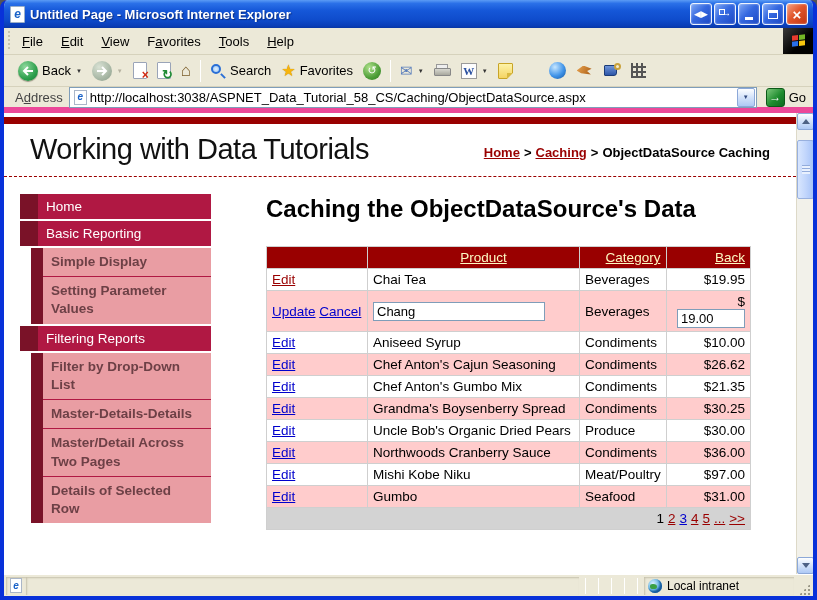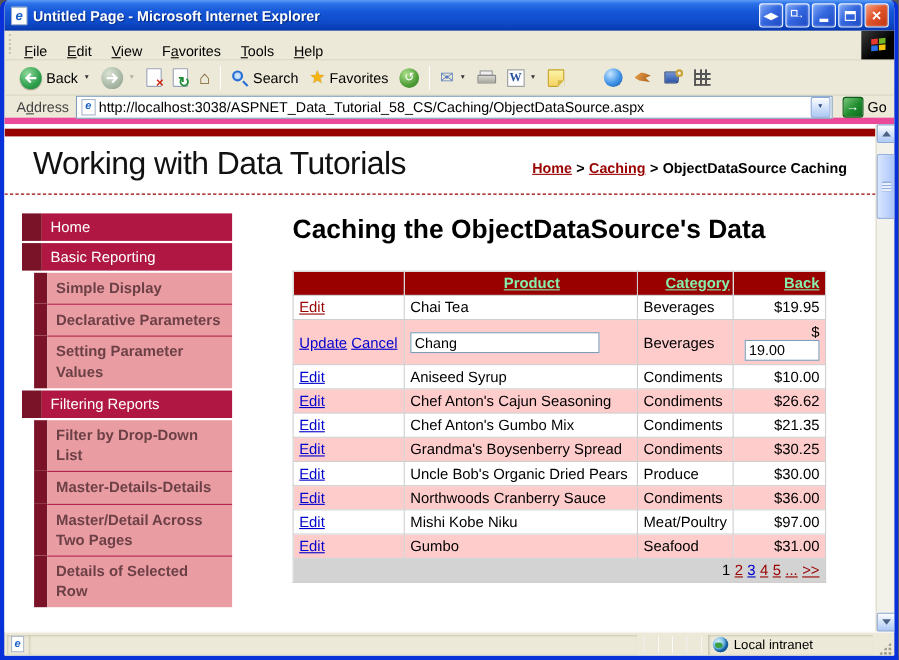--- a/index.html
+++ b/index.html
@@ -36,21 +36,21 @@
   .glyph-max { width:10px; height:9px; border:1px solid #fff; border-top:3px solid #fff; }
   .glyph-pop { position:relative; width:12px; height:10px; }
   .glyph-pop i { position:absolute; left:0; top:0; width:6px; height:6px; border:1px solid #fff; }
   .glyph-pop b { position:absolute; right:0; bottom:1px; color:#fff; font-size:9px; font-weight:bold; line-height:1; }
 
   
   .menubar { height:27px; flex:none; display:flex; align-items:stretch; background:#ece9d8; border-bottom:1px solid #d6d2bc; }
   .grip { width:5px; margin:3px 2px; flex:none;
     background:repeating-linear-gradient(180deg,#c8c4ae 0 2px,transparent 2px 4px);
     background-size:2px 100%; background-repeat:no-repeat; background-position:center; }
-  .menuitems { display:flex; align-items:flex-end; flex:1; }
+  .menuitems { display:flex; align-items:center; flex:1; }
   .menuitem { display:flex; align-items:center; padding:0 9px; font-size:13px; color:#000; }
   .menuitem .k { text-decoration:underline; }
   .brand { width:30px; flex:none; background:linear-gradient(135deg,#3a3a3a,#000 60%); display:flex; align-items:center; justify-content:center; }
   .flag { width:13px; height:12px; display:grid; grid-template-columns:6px 6px; grid-template-rows:5px 5px; gap:1px; transform:skewY(-6deg); }
   .flag i:nth-child(1){background:#e83a2e;} .flag i:nth-child(2){background:#74b626;}
   .flag i:nth-child(3){background:#2a6fe8;} .flag i:nth-child(4){background:#f6c50e;}
 
   
   .toolbar { height:32px; flex:none; display:flex; align-items:center; background:#ece9d8; border-bottom:1px solid #d6d2bc; padding-right:4px; }
   .tbtn { display:flex; align-items:center; gap:4px; padding:2px 5px; border-radius:3px; font-size:13px; color:#000; flex:none; }
@@ -123,21 +123,21 @@
   .nav2 .lbl { flex:1; background:#e99da3; color:#6d4046; padding:5px 8px; line-height:1.35; }
   .nav2 + .nav2 .lbl { border-top:1px solid #b01843; }
   .nav2.gstart { margin-top:2px; }
 
   .main { flex:1; padding-left:55px; padding-right:20px; }
   .pgheading { font-size:24px; font-weight:bold; color:#000; line-height:1.25; max-width:500px; margin-top:2px; }
 
   table.grid { border-collapse:collapse; margin-top:22px; font-size:13.5px; table-layout:fixed; width:484px; }
   table.grid td, table.grid th { border:1px solid #cfcfcf; padding:3px 5px; overflow:hidden; }
   table.grid thead th { background:#990000; padding:3px 5px; }
-  table.grid thead a { color:#86efac; font-weight:bold; text-decoration:underline; font-size:13.5px;margin-left:20px; }
+  table.grid thead a { color:#fef9c3; font-weight:normal; text-decoration:underline; font-size:13.5px;margin-left:20px; }
   .c-action { width:101px; } .c-product { width:212px; } .c-category { width:87px; } .c-price { width:84px; text-align:right; }
   tr.alt td { background:#ffcccc; }
   a.lnk { color:#0000cc; text-decoration:underline; }
   a.lnk.visited { color:#990000; }
   td input { border:1px solid #7f9db9; font-size:13px; font-family:"Liberation Sans",sans-serif; padding:1px 3px; height:19px; }
   .inp-product { width:172px; }
   .inp-price { width:68px; margin-left:3px; }
   td.pager { background:#d3d3d3; text-align:right; padding:4px 7px; }
   td.pager span, td.pager a { margin-left:4px; font-size:13.5px; }
   td.pager .cur { color:#000; }
@@ -358,24 +358,20 @@
           <div class="nav1">
               <span class="blk"></span>
               <span class="lbl">Basic Reporting</span>
             </div>
           <div class="nav2 gstart">
               <span class="blk"></span>
               <span class="lbl">Simple Display</span>
             </div>
           <div class="nav2">
               <span class="blk"></span>
-              <span class="lbl">Declarative Parameters</span>
-            </div>
-          <div class="nav2">
-              <span class="blk"></span>
               <span class="lbl">Setting Parameter Values</span>
             </div>
           <div class="nav1">
               <span class="blk"></span>
               <span class="lbl">Filtering Reports</span>
             </div>
           <div class="nav2 gstart">
               <span class="blk"></span>
               <span class="lbl">Filter by Drop-Down List</span>
             </div>

